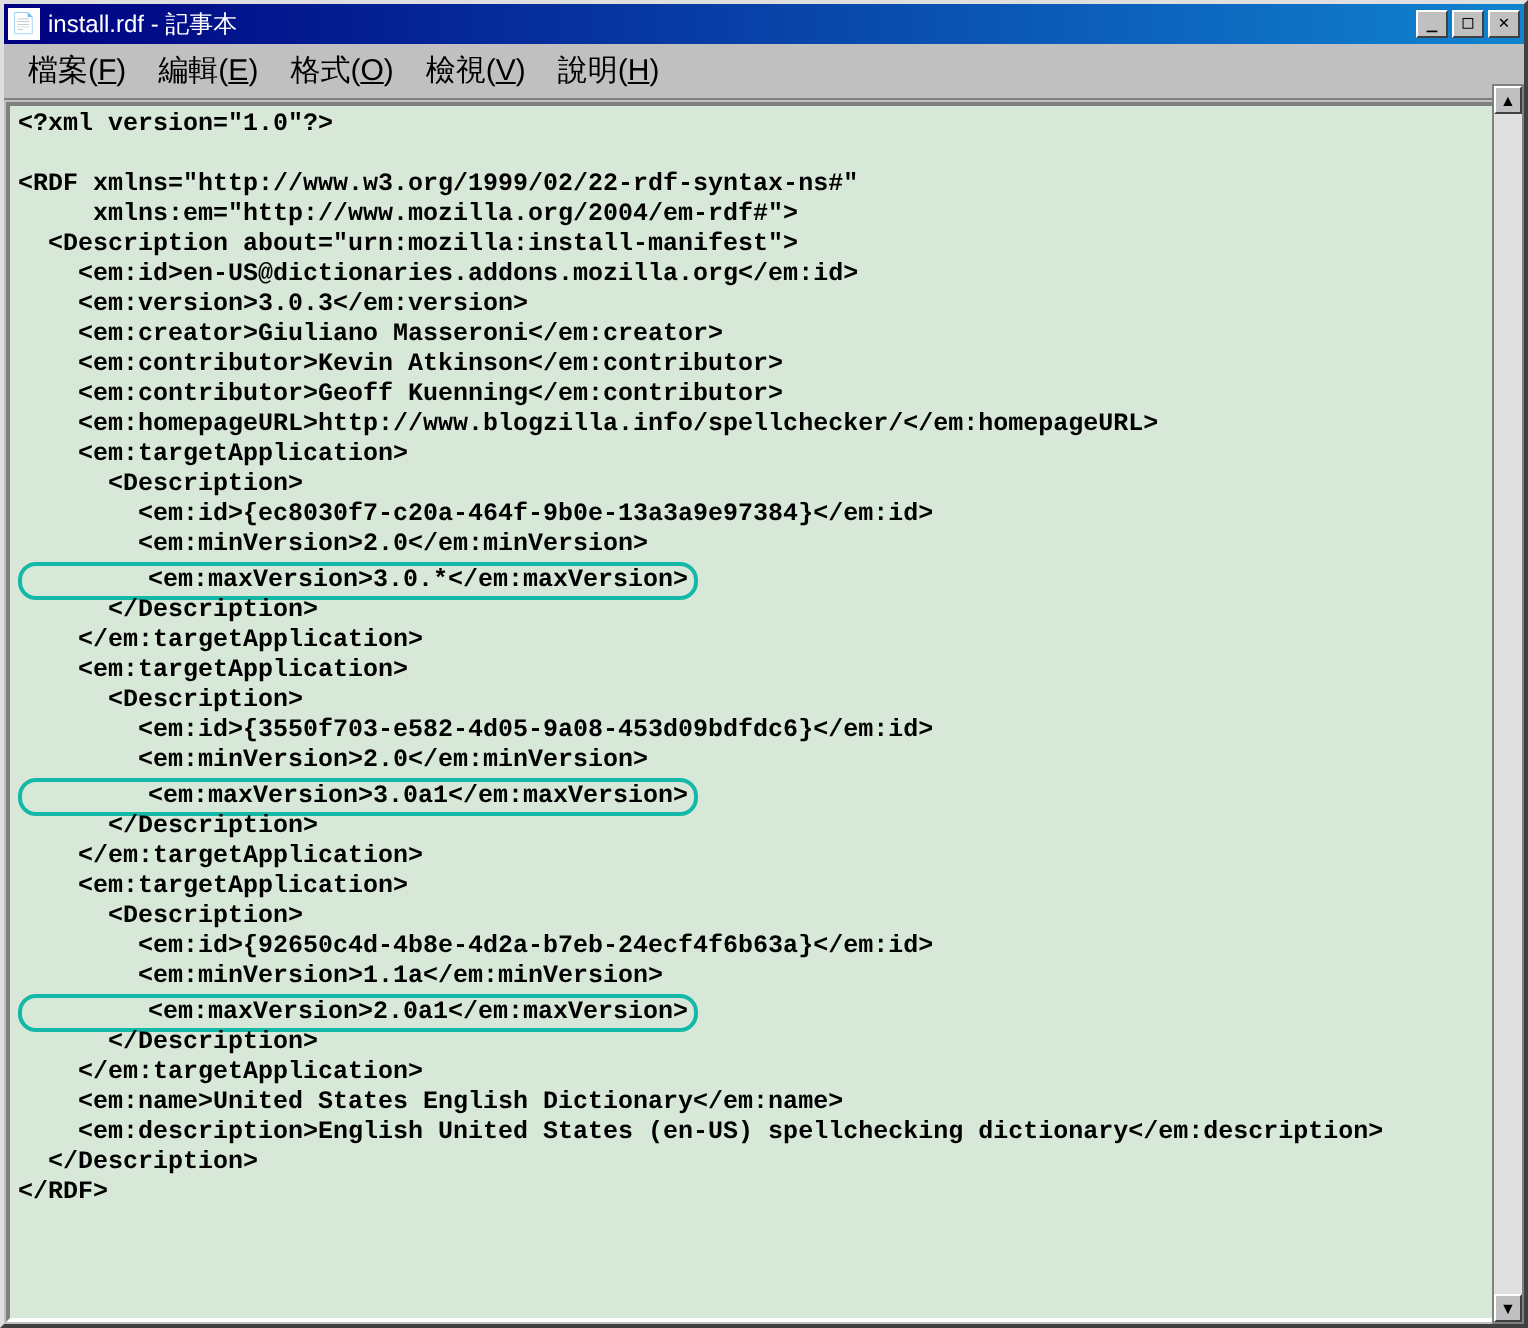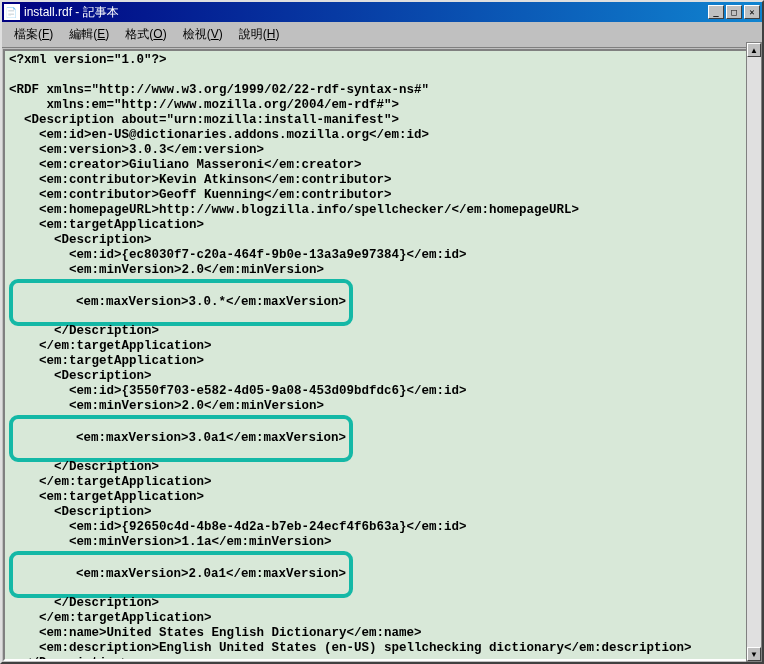--- a/index.html
+++ b/index.html
@@ -57,21 +57,21 @@
       display: flex;
       align-items: center;
       justify-content: center;
       font-weight: bold;
       color: #000;
     }
     .menubar {
       display: flex;
       background: #c0c0c0;
       padding: 2px 4px;
-      font-size: 12px;
+      font-size: 15px;
       border-bottom: 1px solid #808080;
     }
     .menubar .menu-item {
       padding: 2px 8px;
       cursor: default;
     }
     .menubar .menu-item .underline {
       text-decoration: underline;
     }
     .content-area {
@@ -84,23 +84,23 @@
       font-family: "Courier New", "Fixedsys", monospace;
       font-size: 12.5px;
       font-weight: bold;
       color: #000;
       white-space: pre;
       overflow: auto;
       position: relative;
       line-height: 15px;
     }
     .highlight-box {
-      border: 4px solid #14b8a6;
+      border: 2px solid #14b8a6;
       border-radius: 9px;
-      padding: 12px 3px;
+      padding: 0 3px;
       display: inline-block;
       margin: 1px 0 -2px 0;
     }
     .scrollbar-v {
       position: absolute;
       right: 2px;
       top: 42px;
       bottom: 2px;
       width: 16px;
       background: #e0e0e0;

